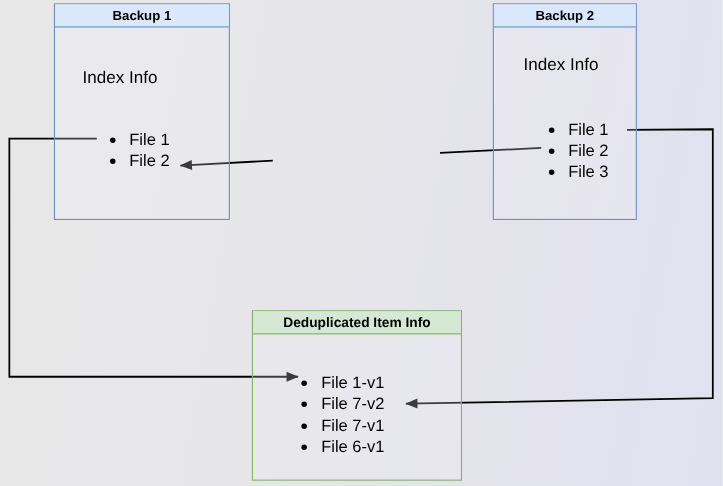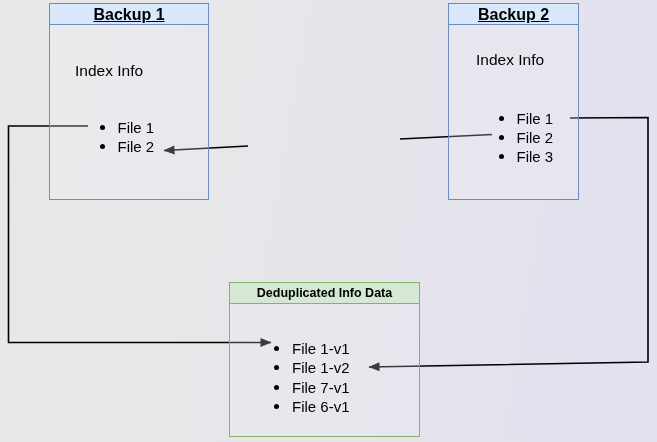--- a/index.html
+++ b/index.html
@@ -21,21 +21,21 @@
     box-sizing:border-box;
     background:rgba(238,238,247,0.25);
   }
   .node .hdr {
     height:21px; line-height:21px;
     text-align:center; font-weight:bold;
     border-bottom:1px solid;
     box-sizing:border-box;
   }
   .node.blue { border-color:#6c8ebf; }
-  .node.blue .hdr { background:#dae8fc; border-color:#6c8ebf; font-size:16px;text-decoration:underline; }
+  .node.blue .hdr { background:#dae8fc; border-color:#6c8ebf; font-size:12px; }
   .node.green { border-color:#82b366; }
   .node.green .hdr { background:#d5e8d4; border-color:#82b366; font-size:12.5px; }
   .subtitle {
     position:absolute; font-size:15.5px; line-height:18px; white-space:nowrap;
   }
   ul.files {
     position:absolute; list-style:none; margin:0; padding:0;
     font-size:15px; white-space:nowrap;
   }
   ul.files li {
@@ -81,23 +81,23 @@
     <div class="hdr">Backup 2</div>
     <div class="subtitle" style="left:27px; top:47px;">Index Info</div>
     <ul class="files" style="left:45.5px; top:105px;">
       <li>File 1</li>
       <li>File 2</li>
       <li>File 3</li>
     </ul>
   </div>
 
   <div class="node green" style="left:229px; top:282px; width:191px; height:155px;">
-    <div class="hdr">Deduplicated Info Data</div>
+    <div class="hdr">Deduplicated Item Info</div>
     <ul class="files wide" style="left:40px; top:55.5px;">
       <li>File 1-v1</li>
-      <li>File 1-v2</li>
+      <li>File 7-v2</li>
       <li>File 7-v1</li>
       <li>File 6-v1</li>
     </ul>
   </div>
 
 
 </div>
 
 </body></html>

